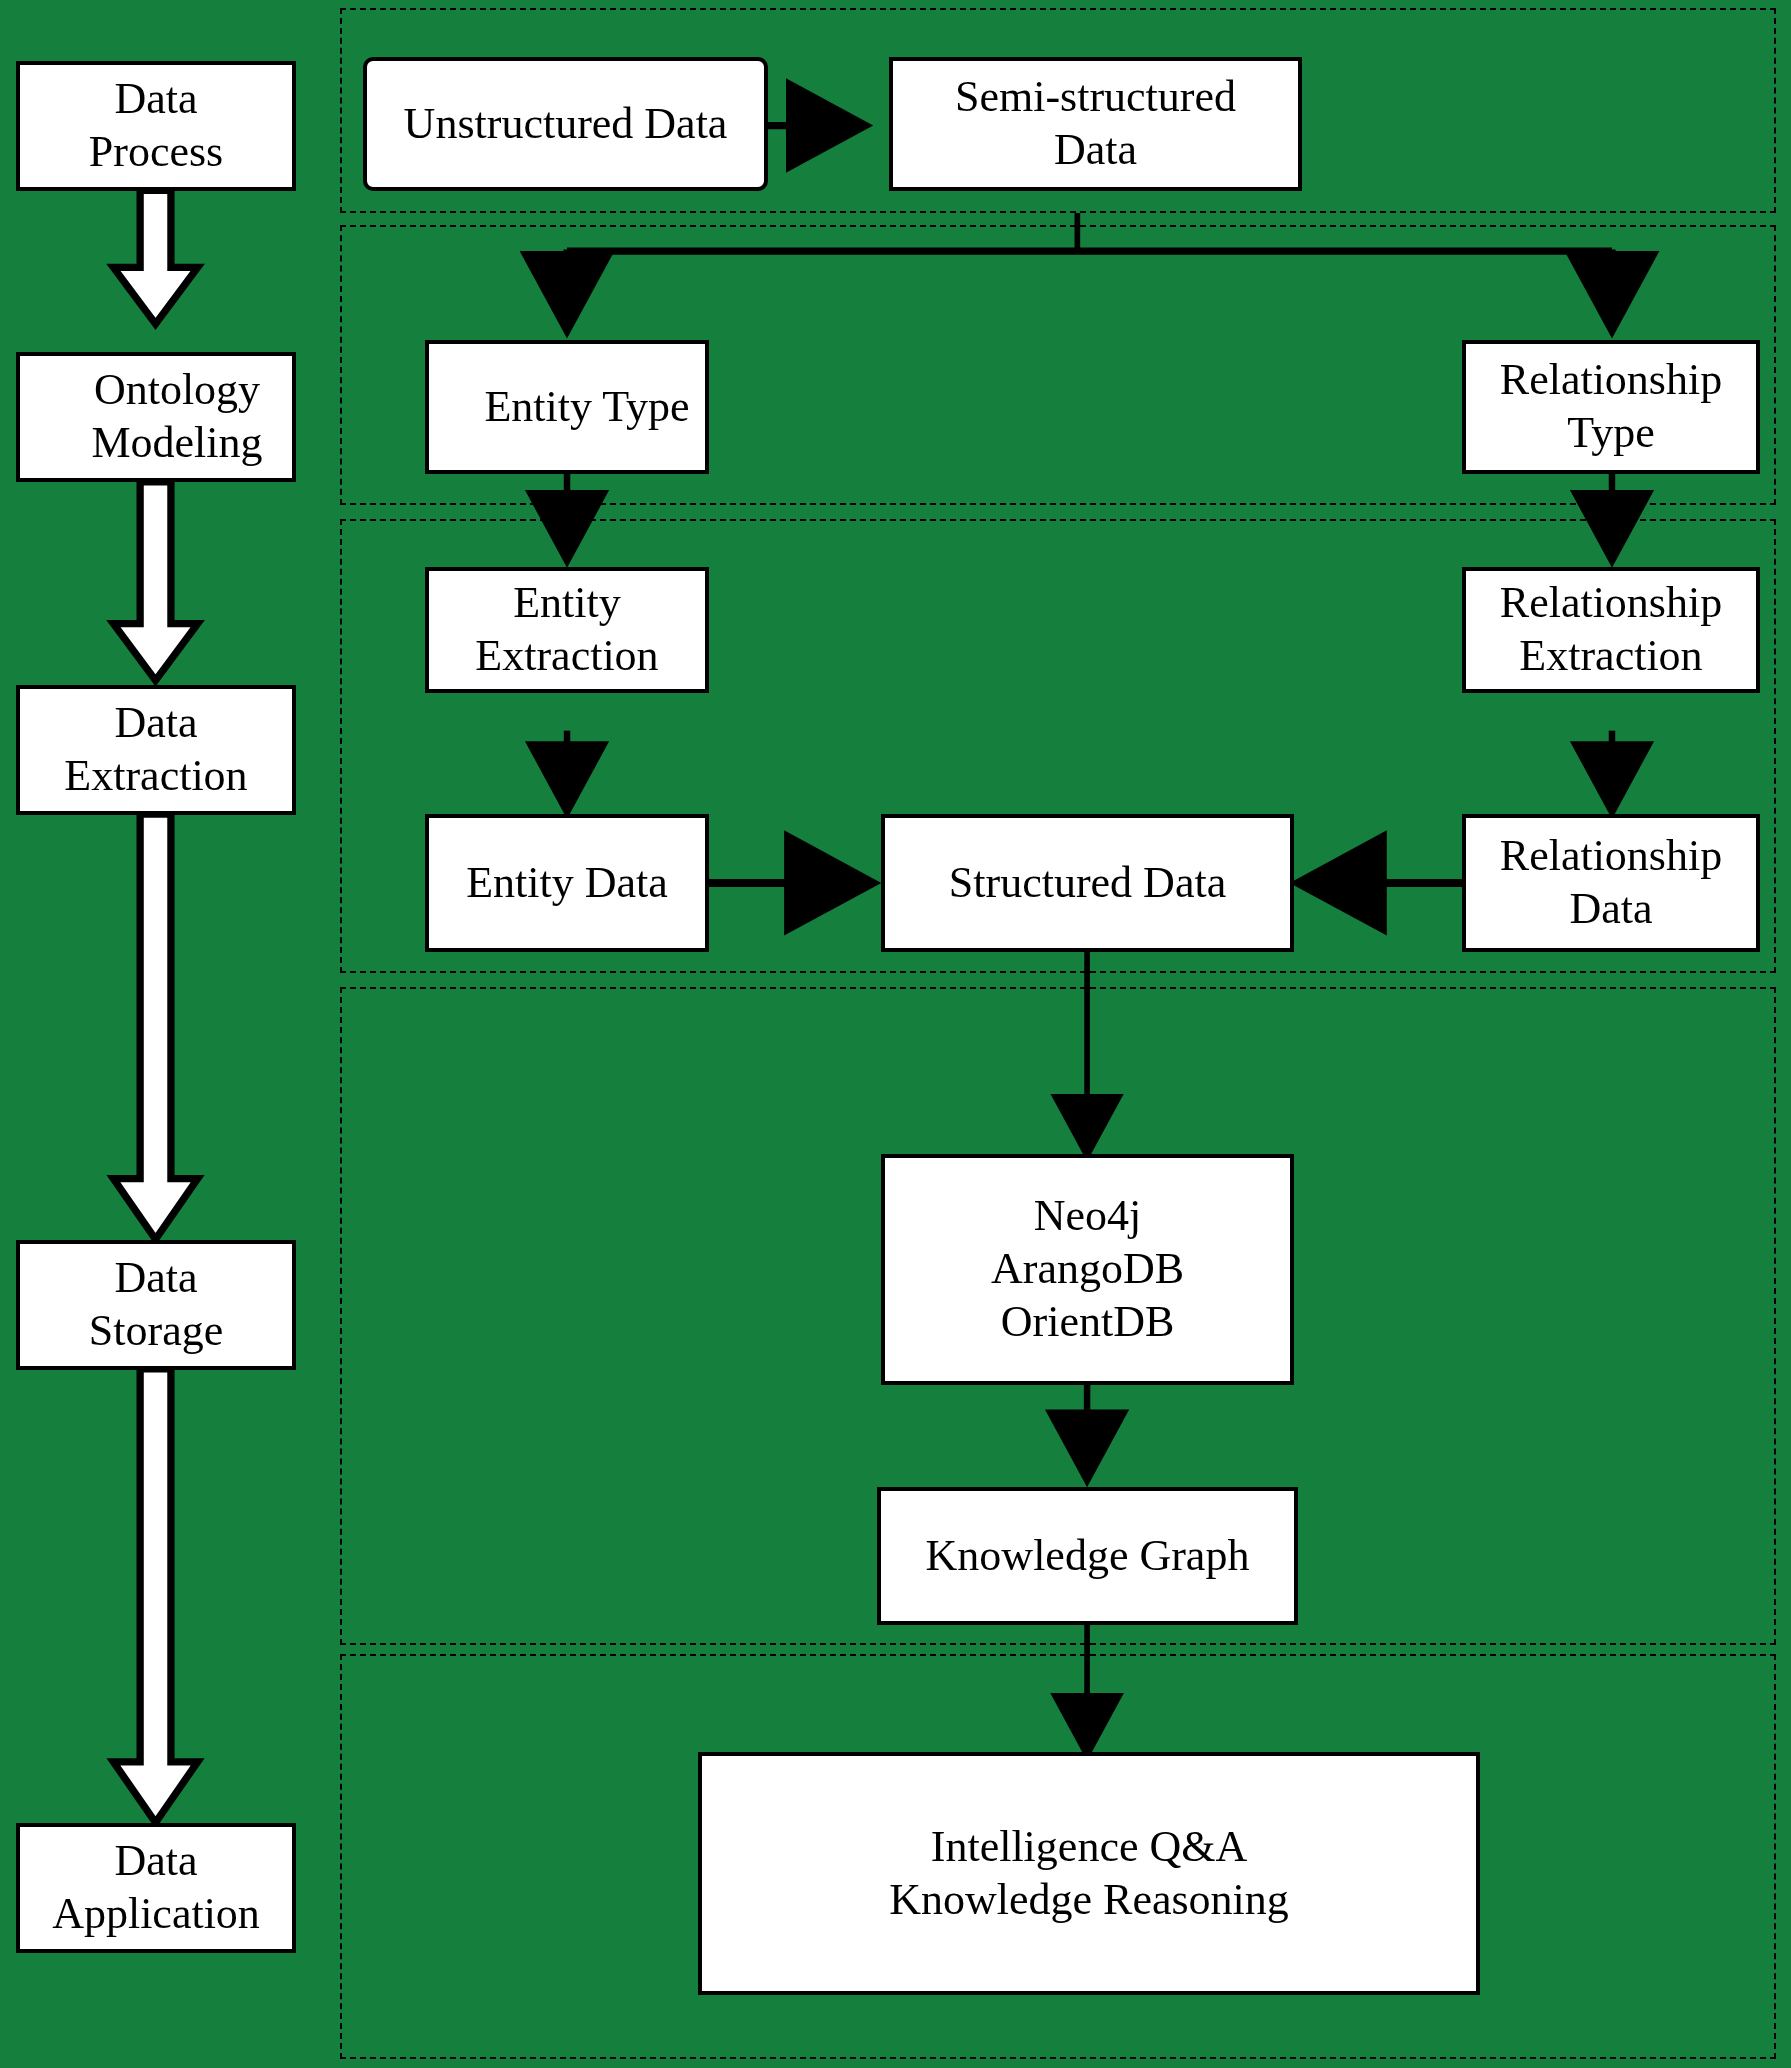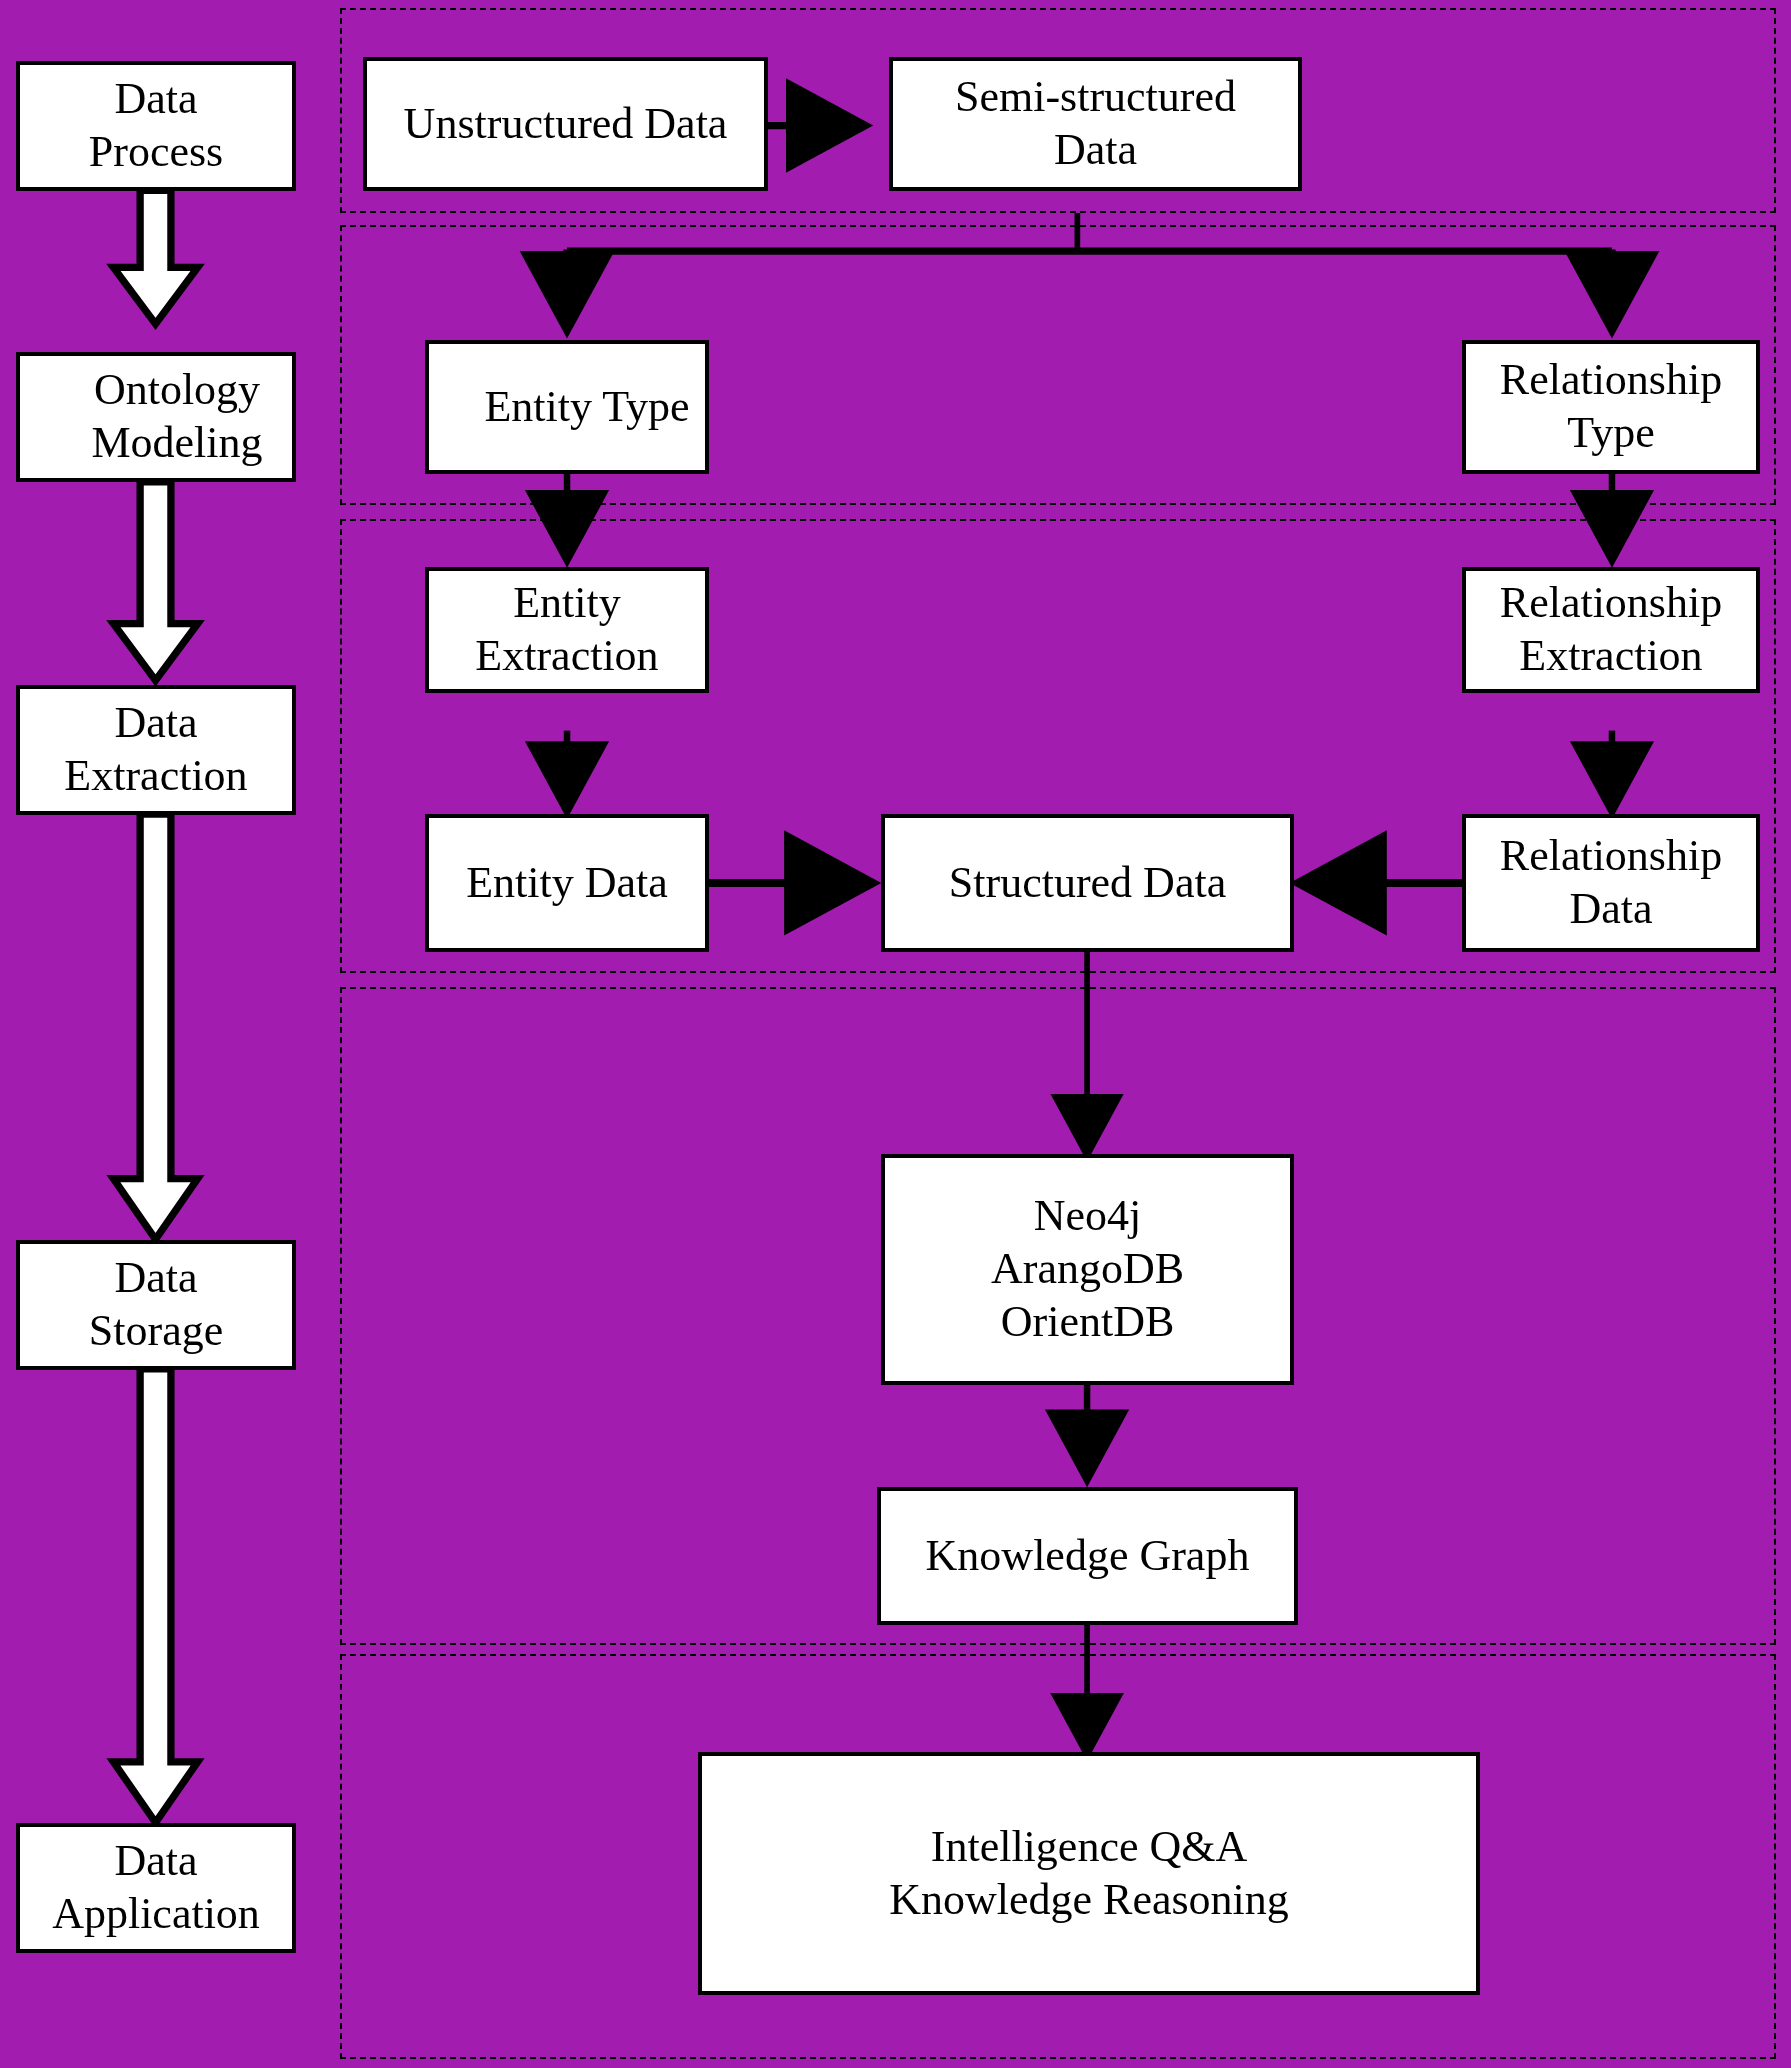--- a/index.html
+++ b/index.html
@@ -4,21 +4,21 @@
 <style>
   html, body {
     margin: 0;
     padding: 0;
     background: #ffffff;
   }
   #diagram-root {
     position: relative;
     width: 1791px;
     height: 2068px;
-    background: #a21caf;
+    background: #15803d;
     font-family: "Liberation Serif", "DejaVu Serif", serif;
   }
   svg.layer {
     position: absolute;
     top: 0;
     left: 0;
     width: 1791px;
     height: 2068px;
     overflow: visible;
   }
@@ -133,21 +133,21 @@
 
   <div class="node-box" style="left:16px; top:685px; width:280px; height:130px;">Data
 Extraction</div>
 
   <div class="node-box" style="left:16px; top:1240px; width:280px; height:130px;">Data
 Storage</div>
 
   <div class="node-box" style="left:16px; top:1823px; width:280px; height:130px;">Data
 Application</div>
 
-  <div class="node-box" style="left:363px; top:57px; width:405px; height:134px;">Unstructured Data</div>
+  <div class="node-box" style="left:363px; top:57px; width:405px; height:134px;border-radius:10px;">Unstructured Data</div>
 
   <div class="node-box" style="left:871px; top:57px; width:413px; height:134px;margin-left:18px;">Semi-structured
 Data</div>
 
   <div class="node-box" style="left:425px; top:340px; width:284px; height:134px;padding-left:40px;">Entity Type</div>
 
   <div class="node-box" style="left:1462px; top:340px; width:298px; height:134px;">Relationship
 Type</div>
 
   <div class="node-box" style="left:425px; top:567px; width:284px; height:126px;">Entity

